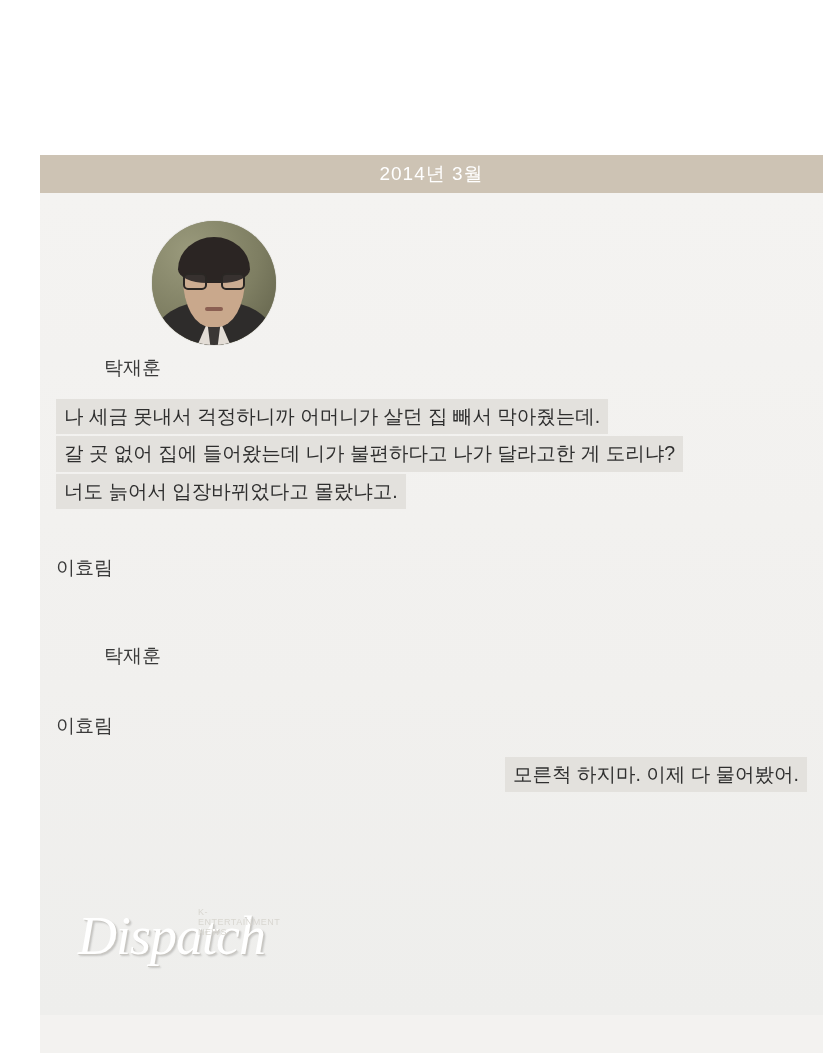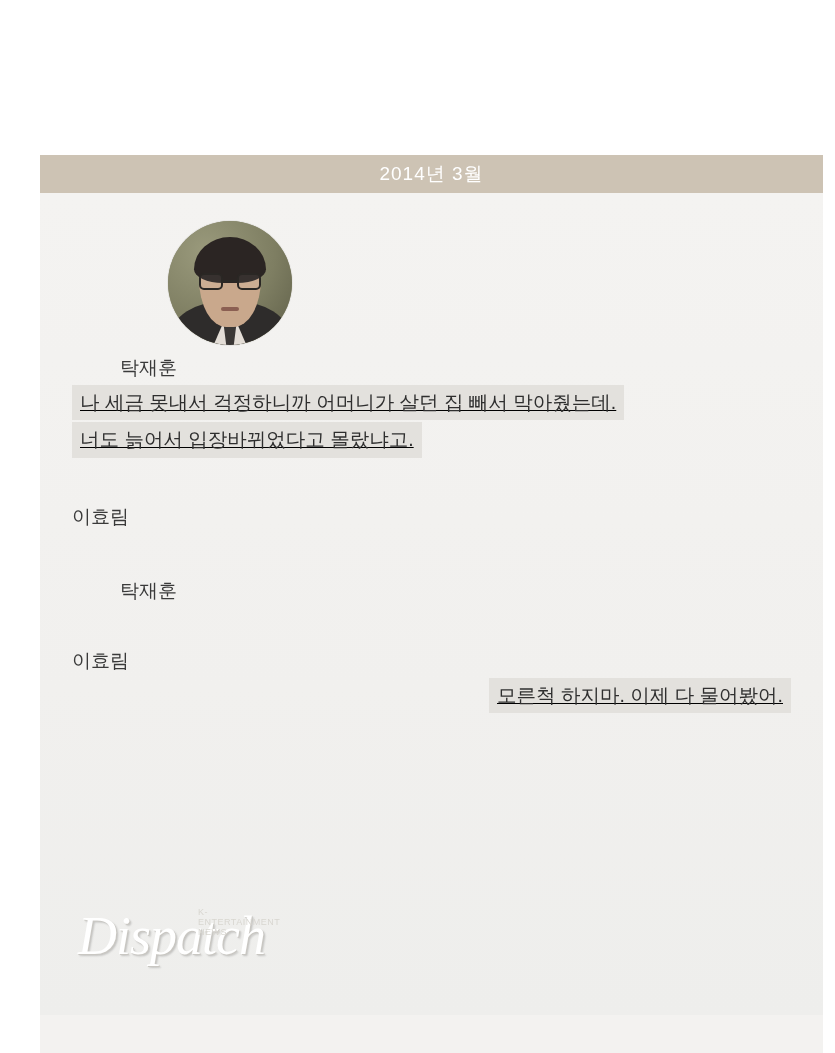--- a/index.html
+++ b/index.html
@@ -42,21 +42,21 @@
     justify-content: center;
   }
   #date-bar .date-text {
     color: #ffffff;
     font-size: 19px;
     letter-spacing: 1px;
   }
 
   .chat-body {
     position: relative;
-    padding: 0 32px;
+    padding: 0 16px;
     height: 822px;
     background: linear-gradient(180deg, #f4f3f1 0%, #f1f0ee 60%, #eeeeec 100%);
   }
 
   
   .avatar-row {
     padding-top: 28px;
     padding-left: 96px;
   }
   .avatar {
@@ -146,21 +146,21 @@
   }
 
   .name {
     font-size: 19px;
     color: #3a3a3a;
     margin: 10px 0 0 0;
   }
   .name-left { padding-left: 48px; }
   .name-right { text-align: left; padding-right: 14px; }
 
-  .msg-block { margin-top: 4px; text-decoration: underline; }
+  .msg-block { margin-top: 18px; }
   .msg-line {
     display: block;
     font-size: 19.5px;
     line-height: 1.5;
     color: #2f2f2f;
   }
   .left .msg-line {
     background: #e3e1dd;
     color: #2e2e2e;
     padding: 3px 8px;
@@ -244,20 +244,21 @@
             <div class="lens right"></div>
           </div>
           <div class="mouth"></div>
         </div>
       </div>
 
       <div class="name name-left">탁재훈</div>
 
       <div class="msg-block left">
         <span class="msg-line">나 세금 못내서 걱정하니까 어머니가 살던 집 빼서 막아줬는데.</span>
+        <span class="msg-line">갈 곳 없어 집에 들어왔는데 니가 불편하다고 나가 달라고한 게 도리냐?</span>
         <span class="msg-line">너도 늙어서 입장바뀌었다고 몰랐냐고.</span>
       </div>
 
       <div class="spacer-lg"></div>
 
       <div class="name name-right">이효림</div>
       <div class="msg-block right">
       </div>
 
       <div class="spacer-lg"></div>

